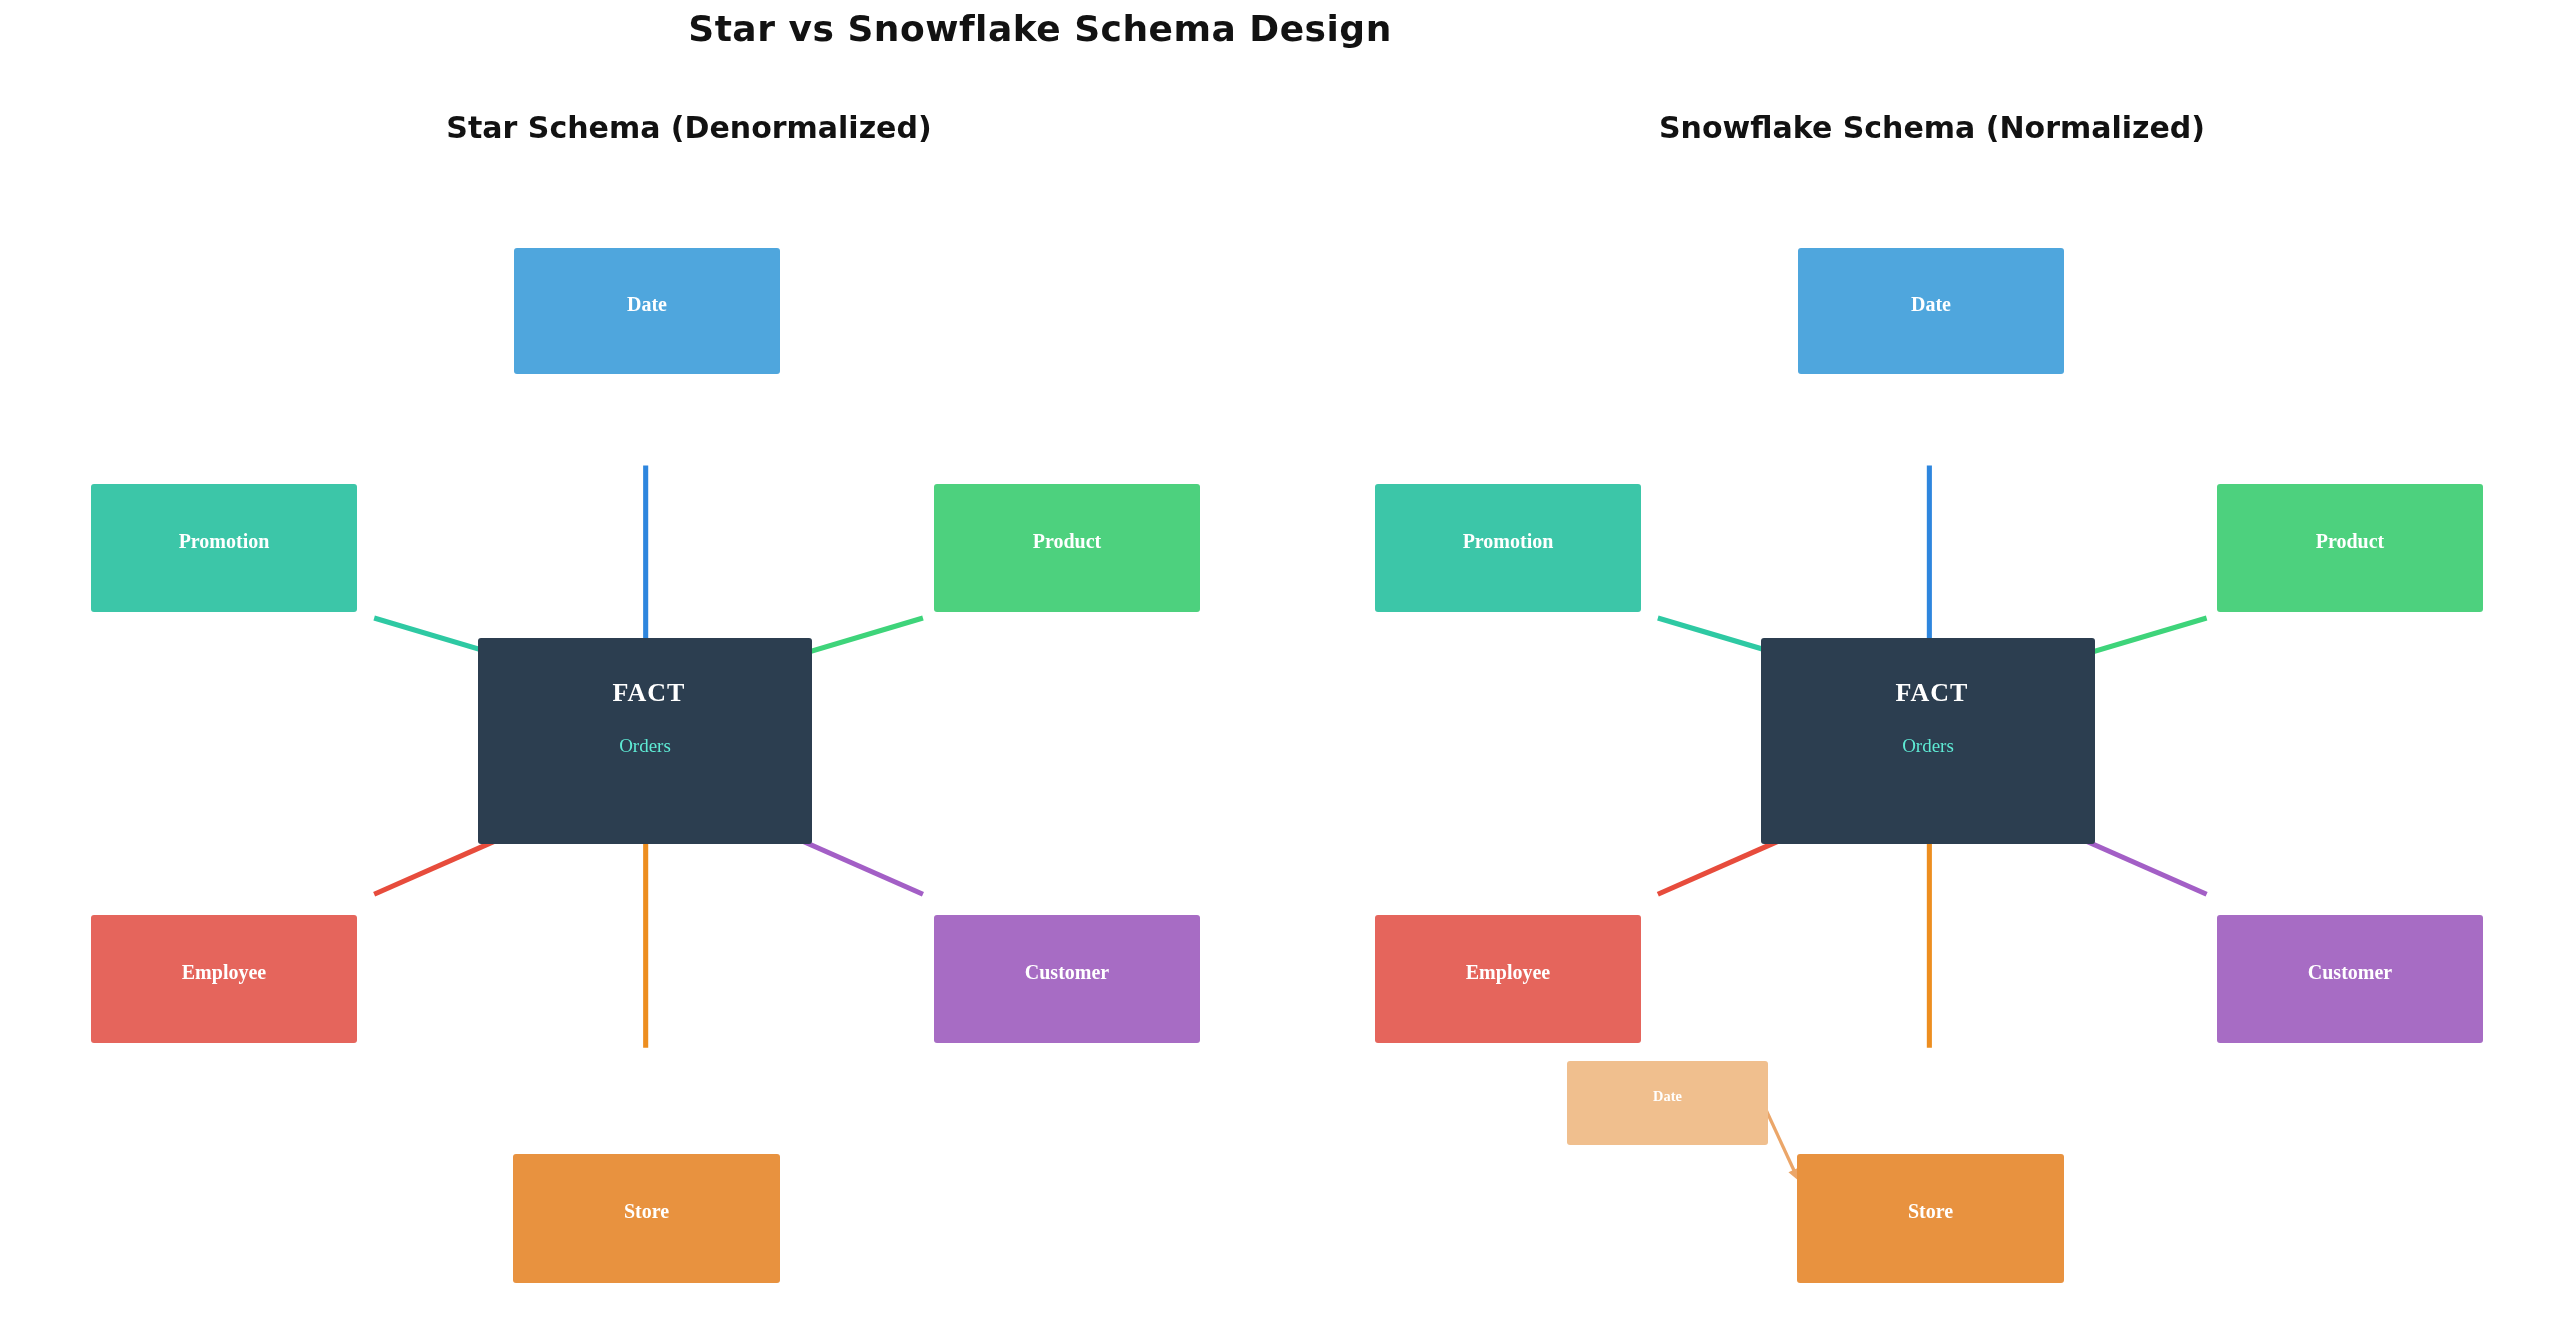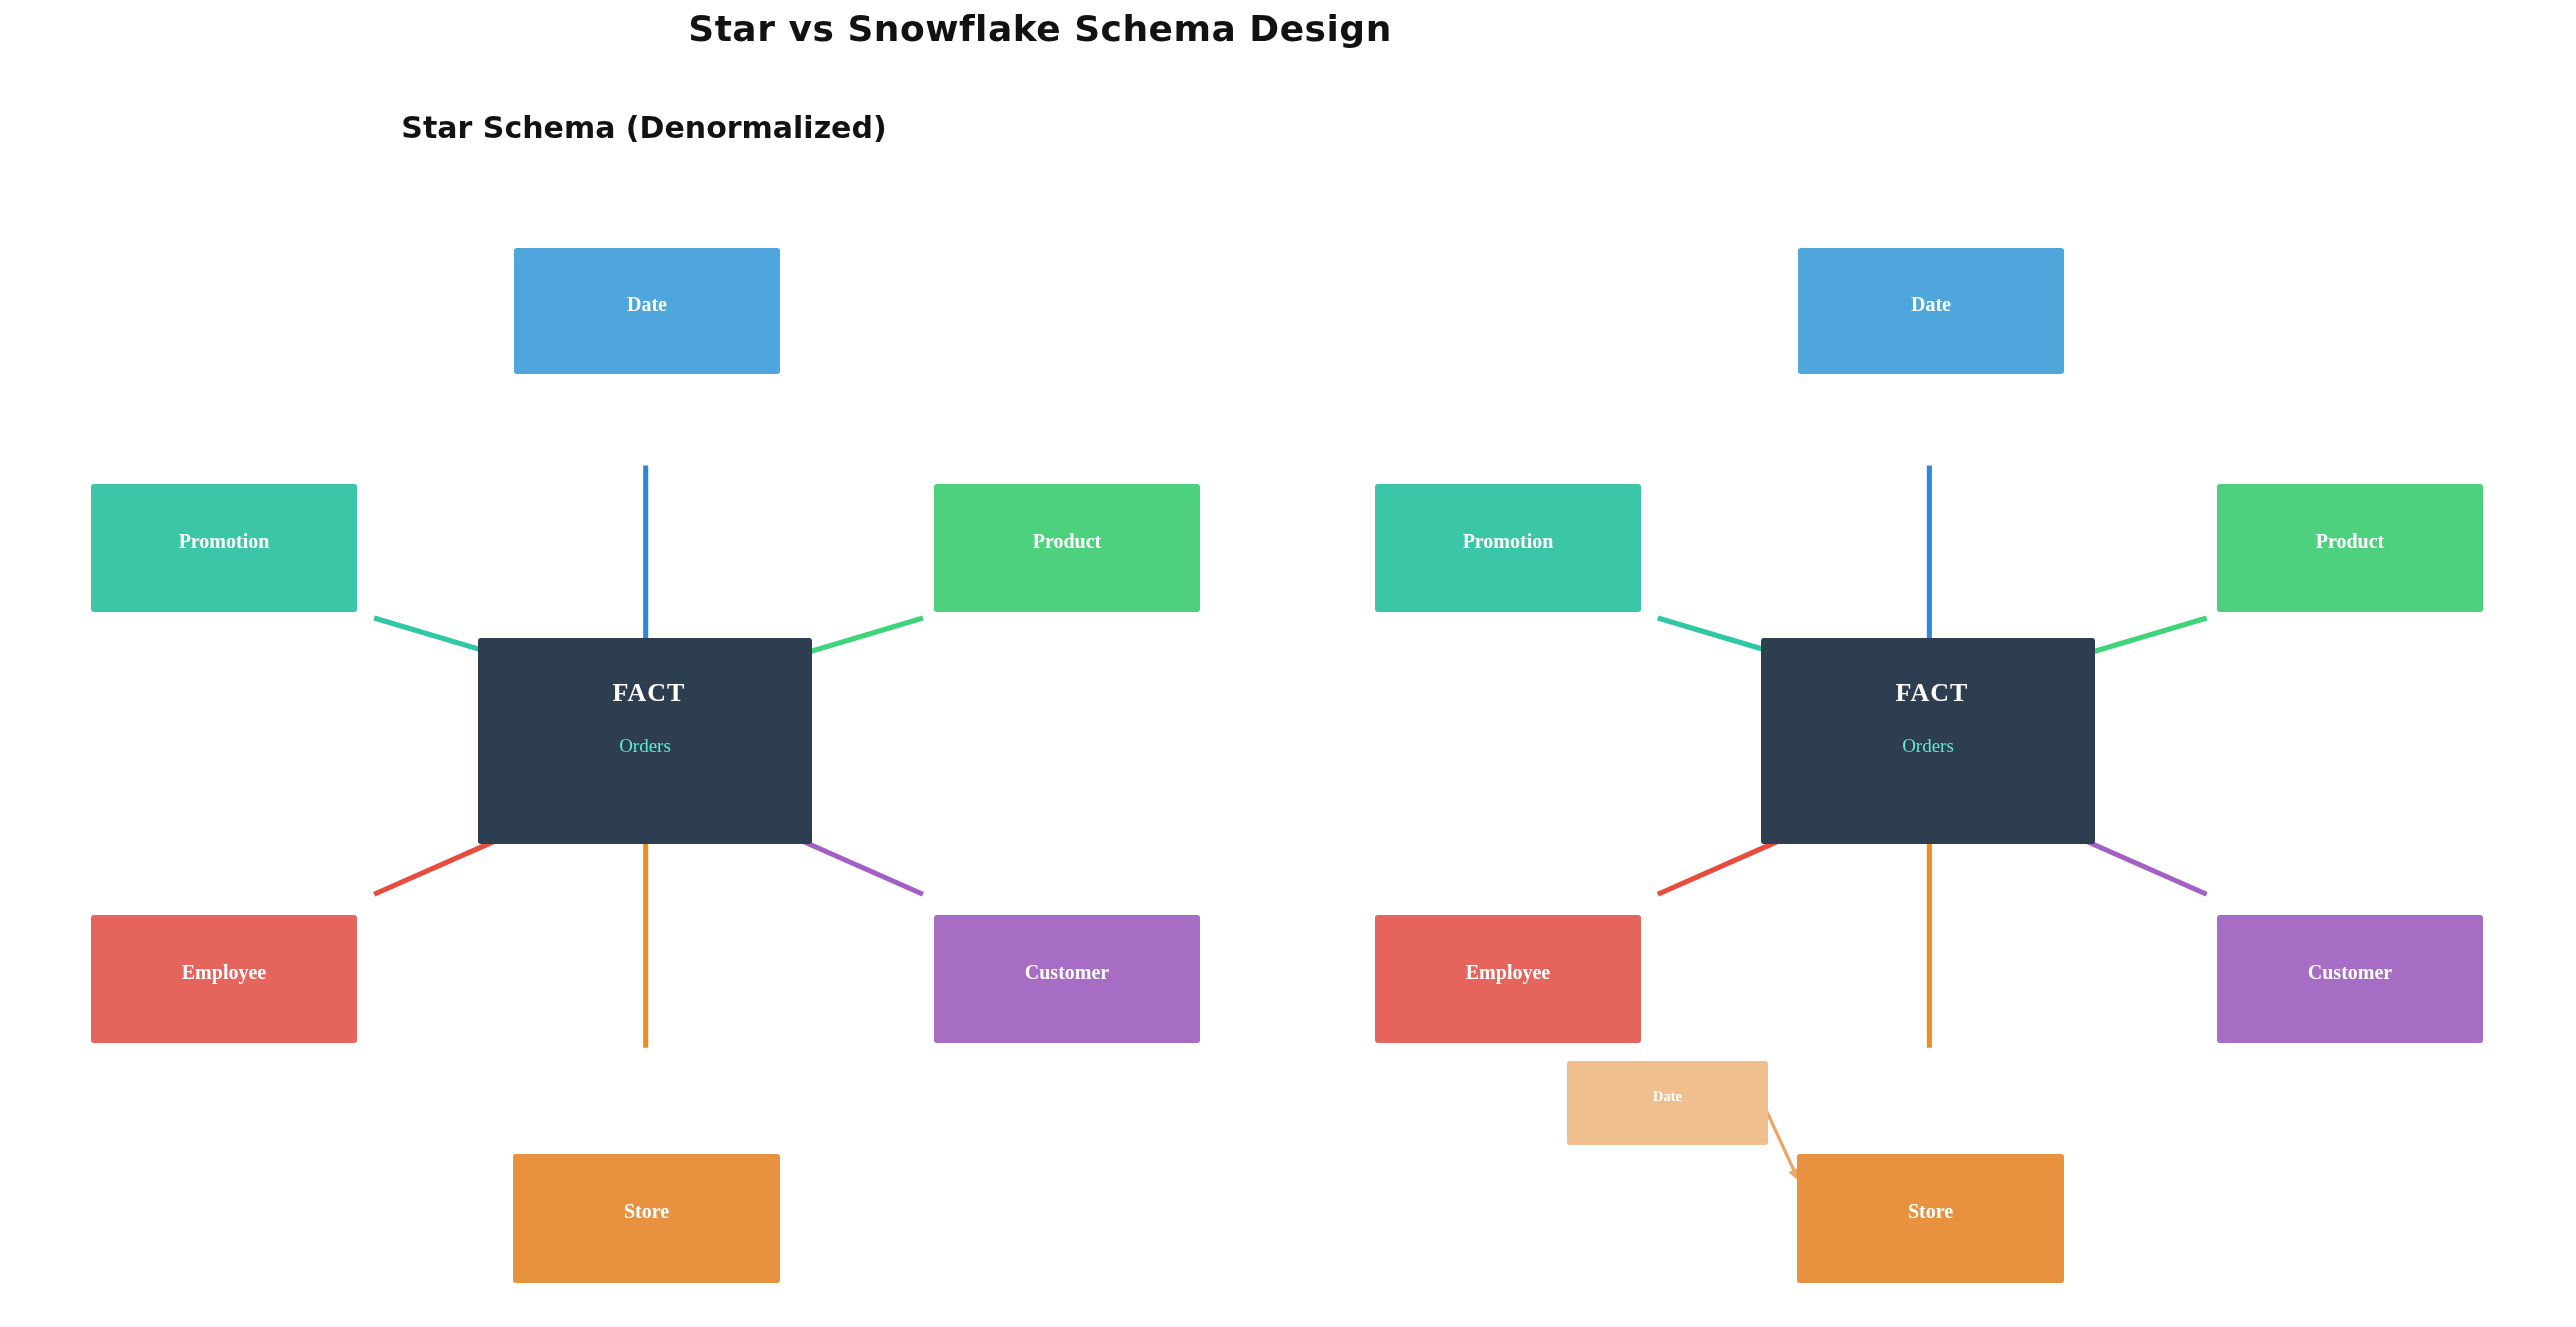--- a/index.html
+++ b/index.html
@@ -9,41 +9,42 @@
   }
   .canvas{position:absolute;left:0;top:0;width:2576px;height:1328px;background:#ffffff;}
   .title{
     position:absolute;top:7.7px;left:0;width:2080px;height:42px;line-height:42px;
     text-align:center;font-size:36px;font-weight:bold;color:#121212;letter-spacing:0.5px;
   }
   .subtitle{
     position:absolute;top:107px;width:1288px;height:42px;line-height:42px;
     text-align:center;font-size:30px;font-weight:bold;color:#121212;
   }
-  #subtitle-left{left:0;}
+  #subtitle-left{left:0;padding-left:45px;}
   #subtitle-right{left:1288px;}
   #edge-layer{position:absolute;left:0;top:0;width:2576px;height:1328px;}
   .node{
     position:absolute;display:flex;align-items:center;justify-content:center;
     border-radius:3px;color:#ffffff;font-weight:bold;box-sizing:border-box;font-family:Liberation Serif, serif;
   }
   .node .node-label{transform:translateY(-6.7px);}
   .fact-inner{
     display:flex;flex-direction:column;align-items:center;gap:27px;
     transform:translateY(-24px);
   }
   .fact-title{font-size:26px;font-weight:bold;color:#ffffff;letter-spacing:1px;margin-left:8px;}
   .fact-sub{font-size:19px;font-weight:normal;color:#5eead4;}
 </style>
 </head>
 <body>
 
 <div class="canvas">
   <div class="title">Star vs Snowflake Schema Design</div>
   <div class="subtitle" id="subtitle-left">Star Schema (Denormalized)</div>
+  <div class="subtitle" id="subtitle-right">Snowflake Schema (Normalized)</div>
   <svg id="edge-layer" viewBox="0 0 2685 1384">
       <g>
         <line x1="673" y1="485" x2="673" y2="691" stroke="#2e86de" stroke-width="5.3" stroke-linecap="butt"></line>
         <polygon points="673,708 664.5,689 681.5,689" fill="#2e86de"></polygon>
       </g>
       <g>
         <line x1="390" y1="644" x2="595.7048819432562" y2="705.1555054425897" stroke="#2ec9a3" stroke-width="5.3" stroke-linecap="butt"></line>
         <polygon points="612,710 591.3655619519928,712.7331239347957 596.2100565094032,696.4380058780519" fill="#2ec9a3"></polygon>
       </g>
       <g>

